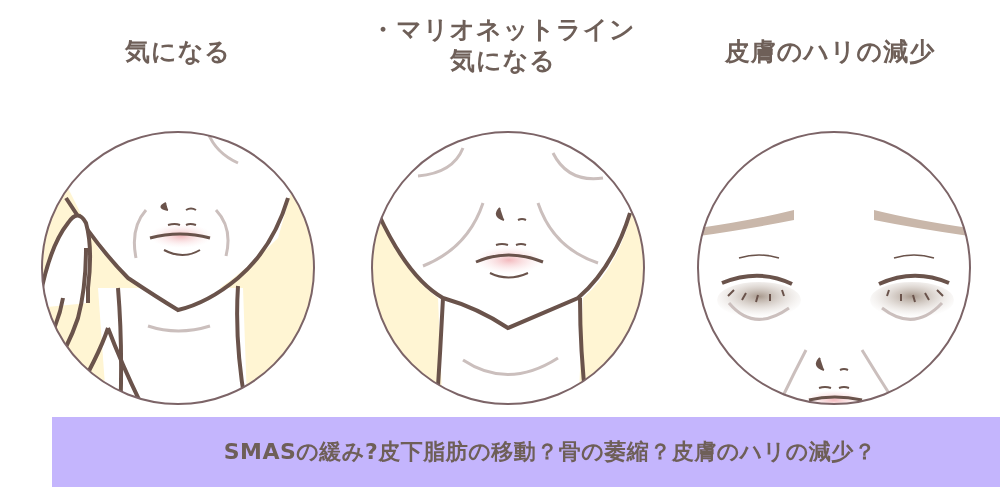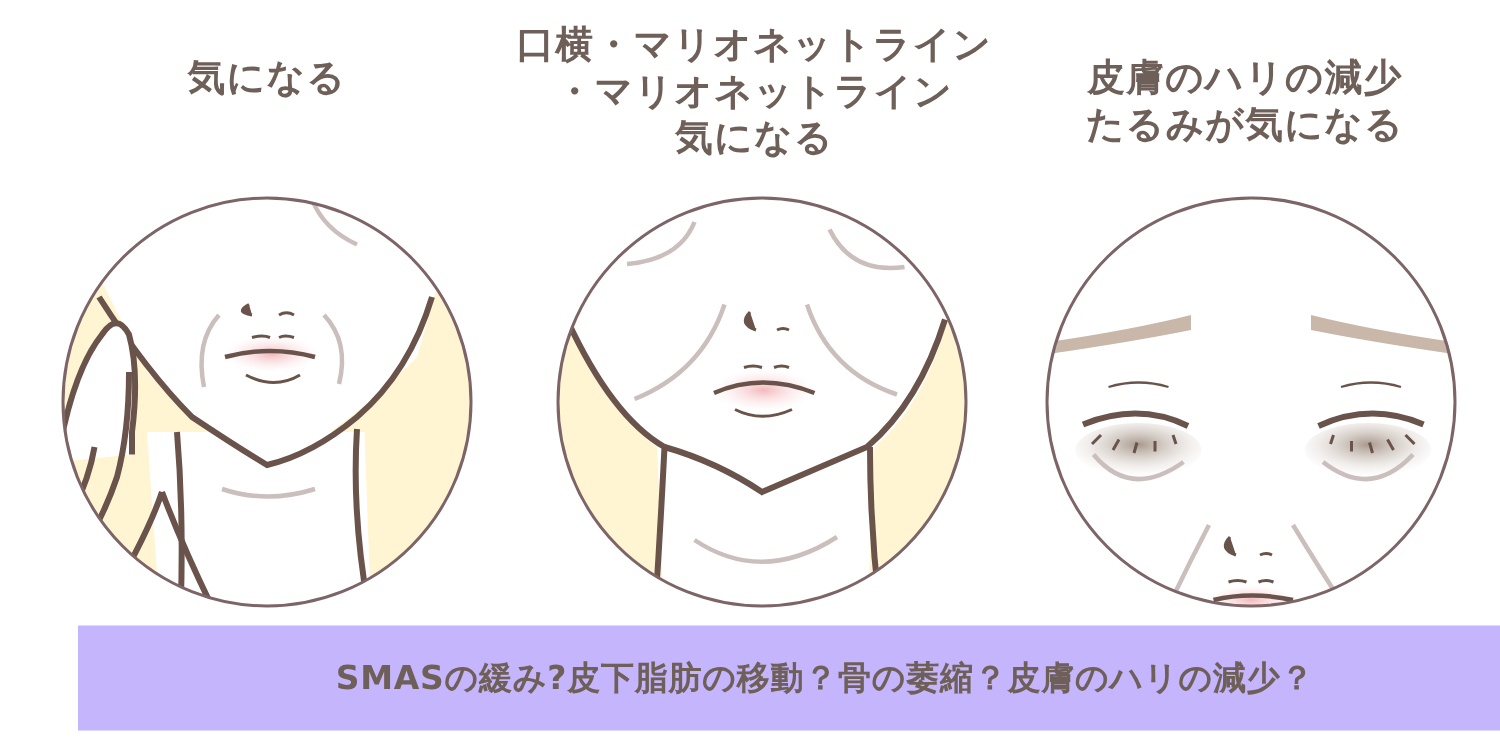--- a/index.html
+++ b/index.html
@@ -13,28 +13,26 @@
   .banner-text { font-weight:bold; font-size:22px; color:#6e5f58; letter-spacing:0.5px; }
 </style>
 </head>
 <body>
 
 <div class="panel-title" style="left:68px; top:36px; width:220px;">
   <div>気になる</div>
 </div>
 
 <div class="panel-title" style="left:318px; top:14px; width:370px;">
-  <div>口横・マリオネットライン</div>
   <div>・マリオネットライン</div>
   <div>気になる</div>
 </div>
 
 <div class="panel-title" style="left:700px; top:36px; width:260px;">
   <div>皮膚のハリの減少</div>
-  <div>たるみが気になる</div>
 </div>
 
 <svg class="circle" style="left:38px; top:128px;" width="280" height="280" viewBox="0 0 280 280">
   <defs>
     <clipPath id="c1">
         <circle cx="140" cy="140" r="136"></circle>
       </clipPath>
     <radialGradient id="lip1" cx="50%" cy="50%" r="50%">
       <stop offset="0%" stop-color="#f3b9bd"></stop>
       <stop offset="100%" stop-color="#fbe7e8" stop-opacity="0"></stop>

